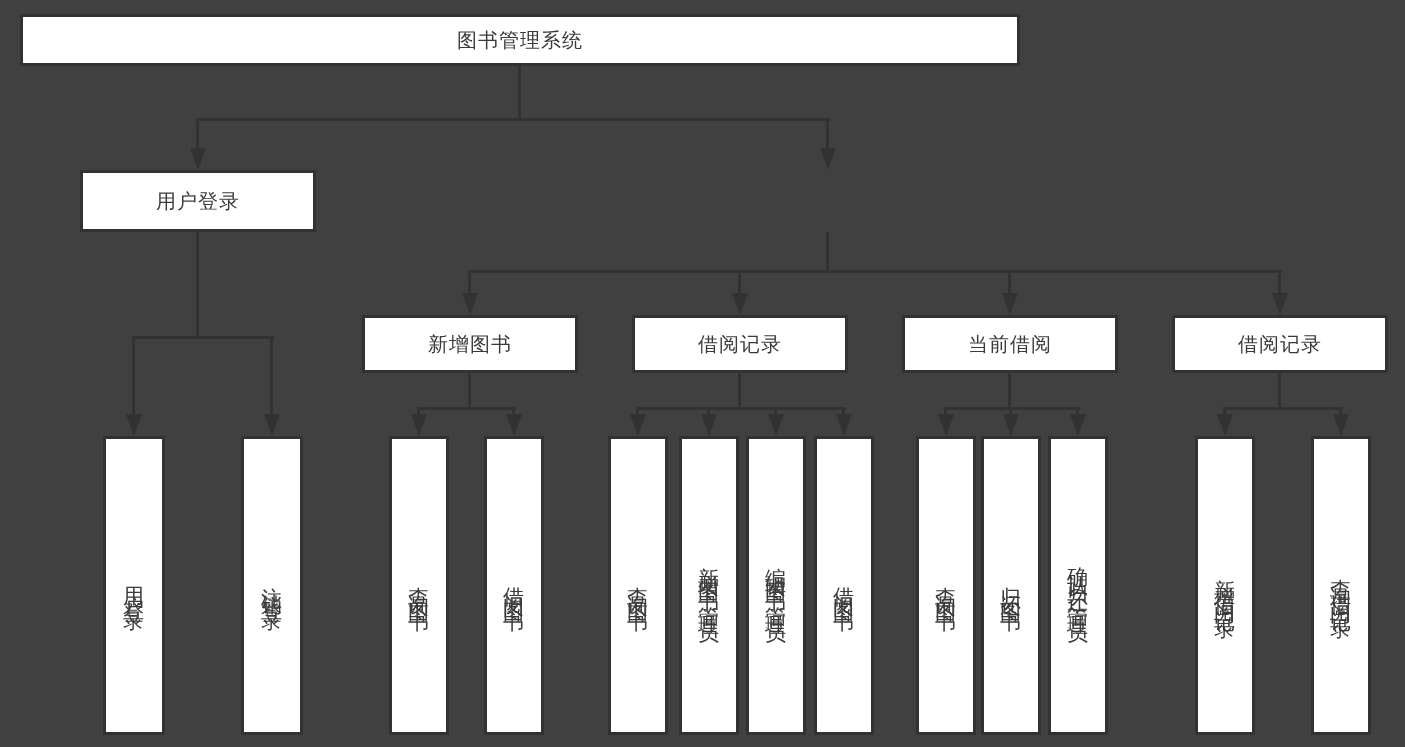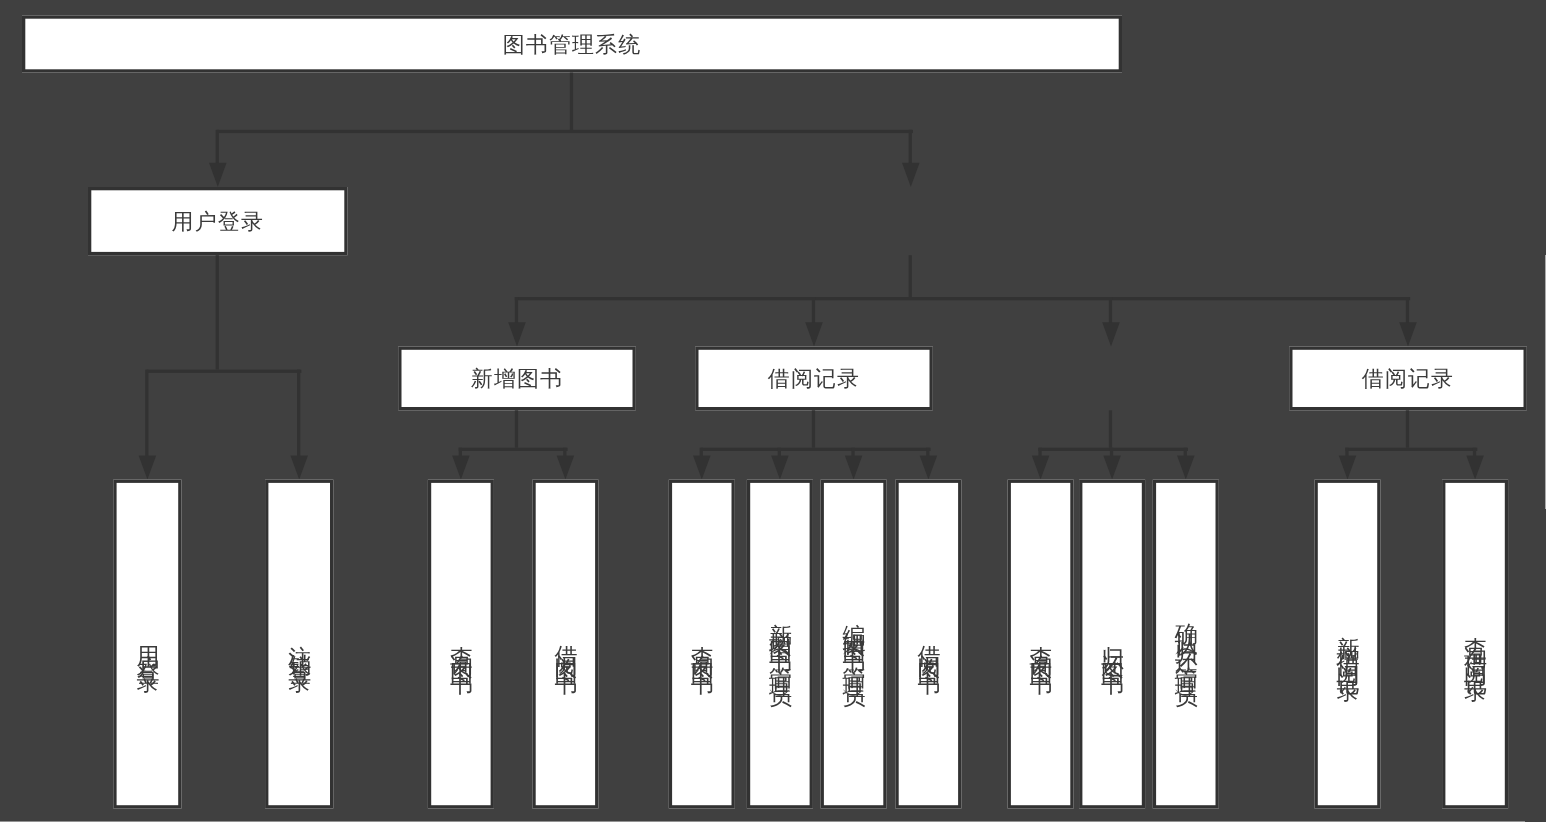--- a/index.html
+++ b/index.html
@@ -88,20 +88,23 @@
   <div class="arrow-down" style="left:1002px; top:293px;"></div>
   <div class="line" style="left:1278px; top:270px; width:3px; height:25px;"></div>
   <div class="arrow-down" style="left:1272px; top:293px;"></div>
 
   <div class="box hlabel" style="left:362px; top:315px; width:216px; height:58px;">
     <span>新增图书</span>
   </div>
   <div class="box hlabel" style="left:632px; top:315px; width:216px; height:58px;">
     <span>借阅记录</span>
   </div>
+  <div class="box hlabel" style="left:902px; top:315px; width:216px; height:58px;">
+    <span>当前借阅</span>
+  </div>
   <div class="box hlabel" style="left:1172px; top:315px; width:216px; height:58px;">
     <span>借阅记录</span>
   </div>
 
   <div class="line" style="left:468px; top:373px; width:3px; height:34px;"></div>
   <div class="line" style="left:417px; top:407px; width:99px; height:3px;"></div>
   <div class="line" style="left:417px; top:407px; width:3px; height:9px;"></div>
   <div class="arrow-down" style="left:411px; top:414px;"></div>
   <div class="line" style="left:512px; top:407px; width:3px; height:9px;"></div>
   <div class="arrow-down" style="left:506px; top:414px;"></div>

